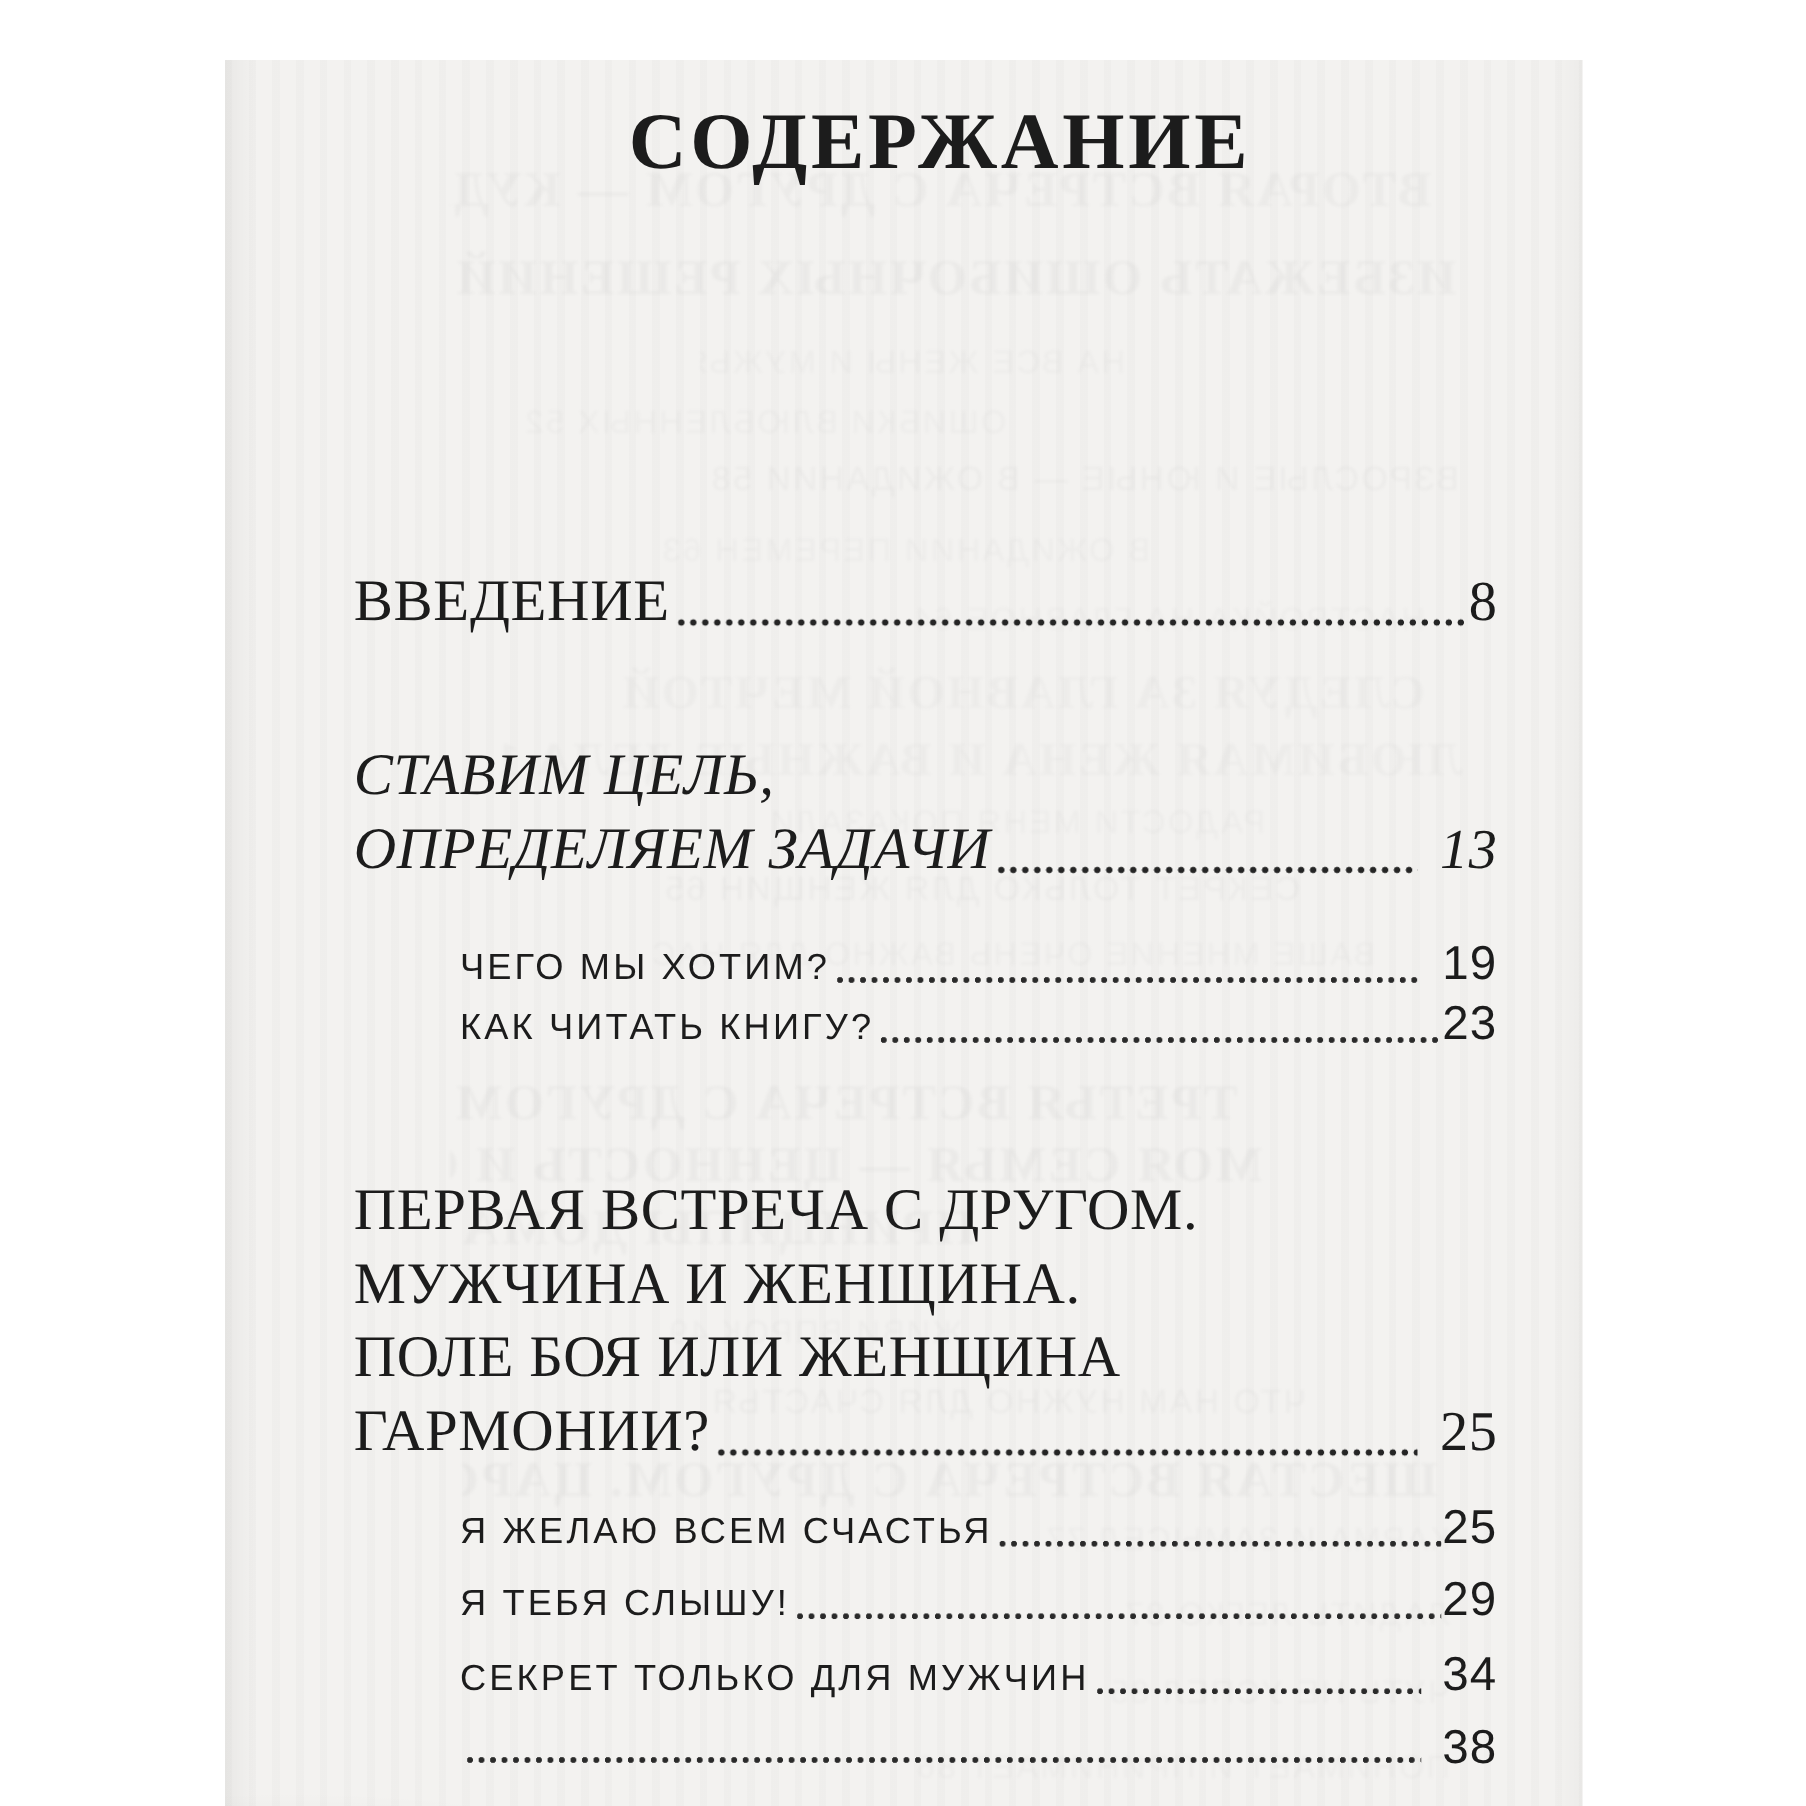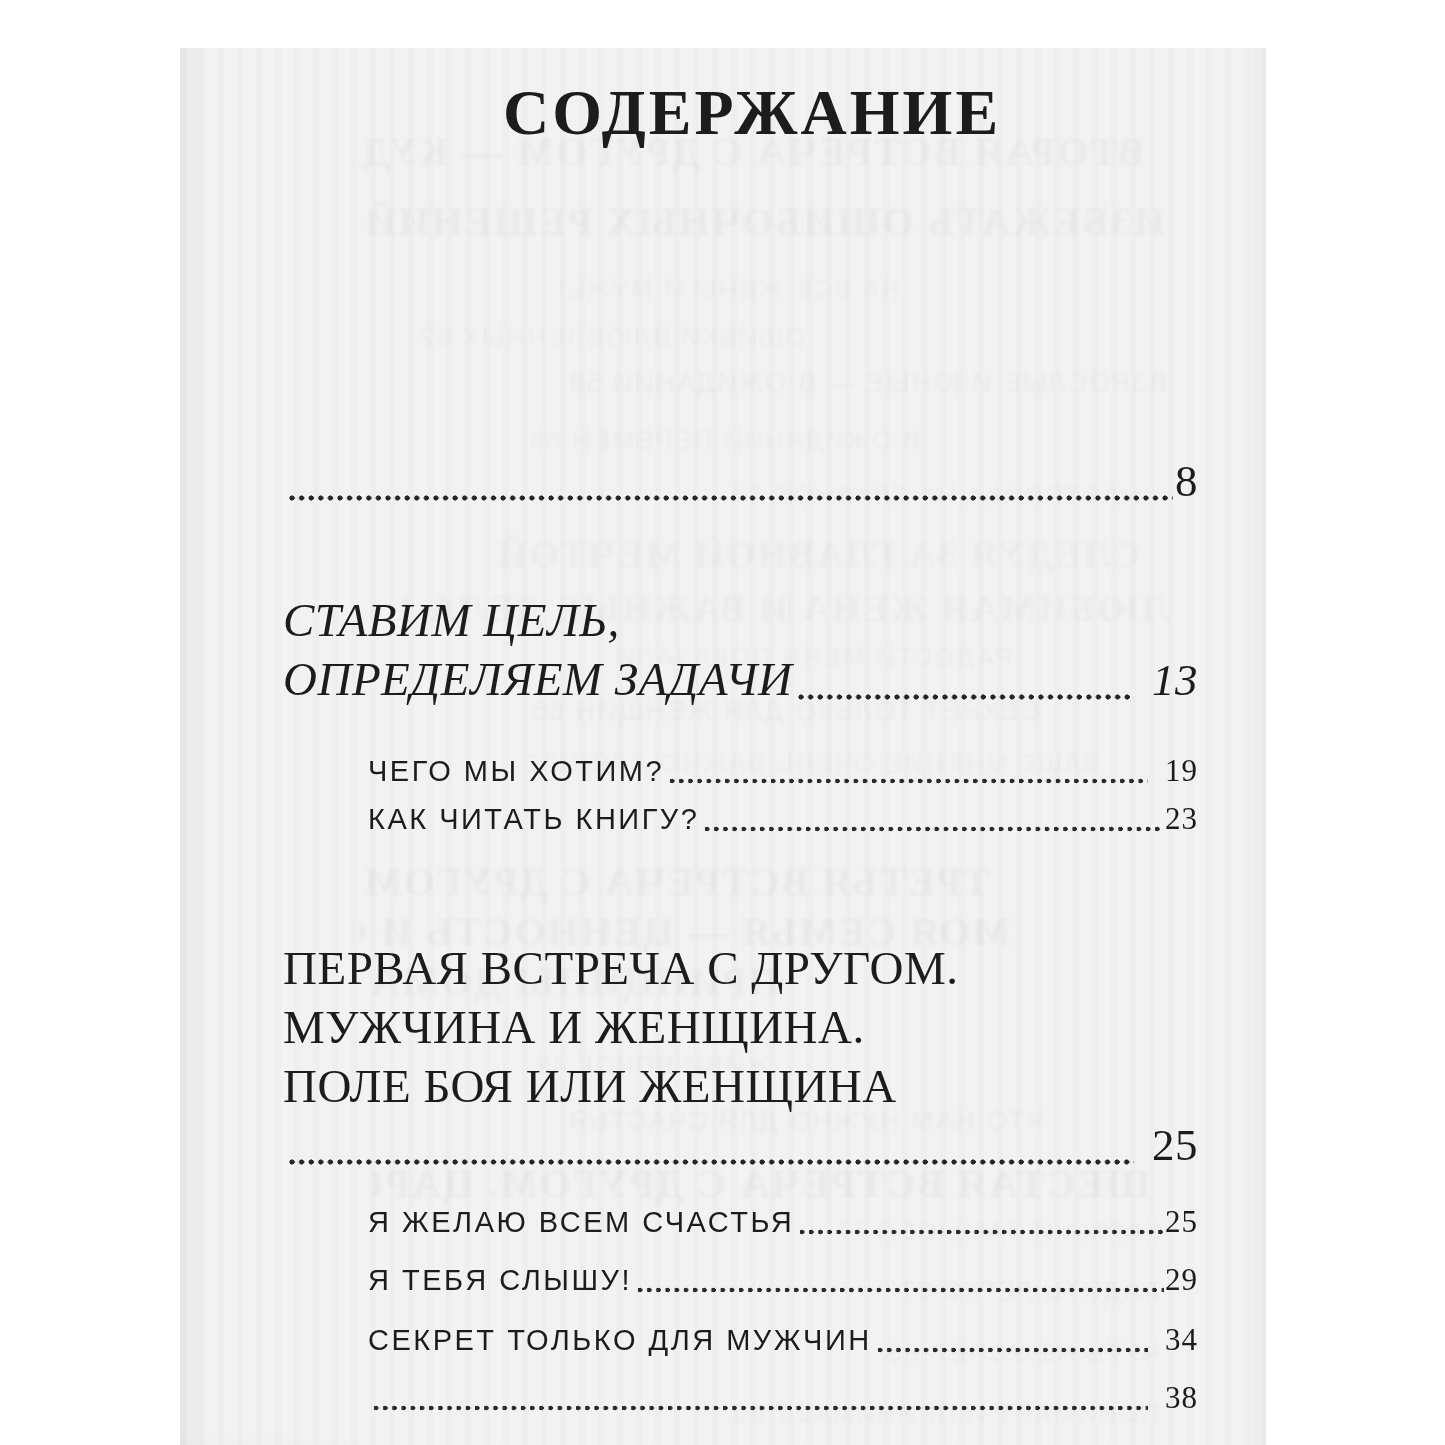--- a/index.html
+++ b/index.html
@@ -40,21 +40,21 @@
   .entry .dots{
     flex:1 1 auto;align-self:flex-end;height:6px;margin:0 2px 10px 6px;
     background-image:radial-gradient(circle at 3px 3px, #252525 2.35px, rgba(0,0,0,0) 2.8px);
     background-size:9.6px 6px;background-repeat:repeat-x;background-position:left bottom;
   }
   .entry.sub .dots{margin:0 1px 7px 5px;
     background-image:radial-gradient(circle at 3px 3px, #2a2a2a 2.15px, rgba(0,0,0,0) 2.6px);
     background-size:9.2px 6px;}
   .entry .pagenum{flex:0 0 auto;white-space:nowrap;}
   .entry.chapter .pagenum{font-size:45px;}
-  .entry.sub .pagenum{font-size:31px;letter-spacing:1px;font-family:Liberation Serif, serif;}
+  .entry.sub .pagenum{font-size:38px;letter-spacing:1px;}
   .entry .pagenum.gap{padding-left:16px;}
   
   .ghost{
     position:absolute;white-space:nowrap;overflow:hidden;
     transform:scaleX(-1);filter:blur(1.4px);
     color:var(--ghost,#8f8f8f);pointer-events:none;letter-spacing:2px;
   }
   .ghost.serif{font-family:"Liberation Serif",serif;font-weight:700;}
   .ghost.sans{font-family:"Liberation Sans",sans-serif;font-weight:500;}
 </style>
@@ -84,20 +84,21 @@
       <div class="ghost sans" style="top: 1168px; left: 460px; width: 520px; font-size: 26px; opacity: 0.06;">КАРМА И ЗАМЫСЕЛ 77</div>
       <div class="ghost sans" style="top: 1228px; left: 520px; width: 460px; font-size: 26px; opacity: 0.06;">ЛАДИТЬ ЛЕГКО 87</div>
       <div class="ghost sans" style="top: 1290px; left: 580px; width: 400px; font-size: 26px; opacity: 0.06;">ЧУТЬ НЕ УСПЕЛ 85</div>
       <div class="ghost sans" style="top: 1350px; left: 520px; width: 460px; font-size: 26px; opacity: 0.06;">ПОНИМАЕТ И ПРИНИМАЕТ 86</div>
       <div class="ghost sans" style="top: 1405px; left: 200px; width: 540px; font-size: 26px; opacity: 0.07;">ПЕРЕСТРОЙКА МЫШЛЕНИЯ</div>
     </div>
   <h1 class="toc-title">СОДЕРЖАНИЕ</h1>
   <div id="toc">
       <div class="entry chapter" style="top: 404px;">
         <div class="row">
+          <span class="label">ВВЕДЕНИЕ</span>
           <span class="dots"></span>
           <span class="pagenum">8</span>
         </div>
       </div>
       <div class="entry chapter" style="top: 543px; font-style: italic;">
         <div class="line">СТАВИМ ЦЕЛЬ,</div>
         <div class="row">
           <span class="label">ОПРЕДЕЛЯЕМ ЗАДАЧИ</span>
           <span class="dots"></span>
           <span class="pagenum gap">13</span>
@@ -115,20 +116,21 @@
           <span class="label">КАК ЧИТАТЬ КНИГУ?</span>
           <span class="dots"></span>
           <span class="pagenum">23</span>
         </div>
       </div>
       <div class="entry chapter" style="top: 891px;">
         <div class="line">ПЕРВАЯ ВСТРЕЧА С ДРУГОМ.</div>
         <div class="line">МУЖЧИНА И ЖЕНЩИНА.</div>
         <div class="line">ПОЛЕ БОЯ ИЛИ ЖЕНЩИНА</div>
         <div class="row">
+          <span class="label">ГАРМОНИИ?</span>
           <span class="dots"></span>
           <span class="pagenum gap">25</span>
         </div>
       </div>
       <div class="entry sub" style="top: 1154px;">
         <div class="row">
           <span class="label">Я ЖЕЛАЮ ВСЕМ СЧАСТЬЯ</span>
           <span class="dots"></span>
           <span class="pagenum">25</span>
         </div>

